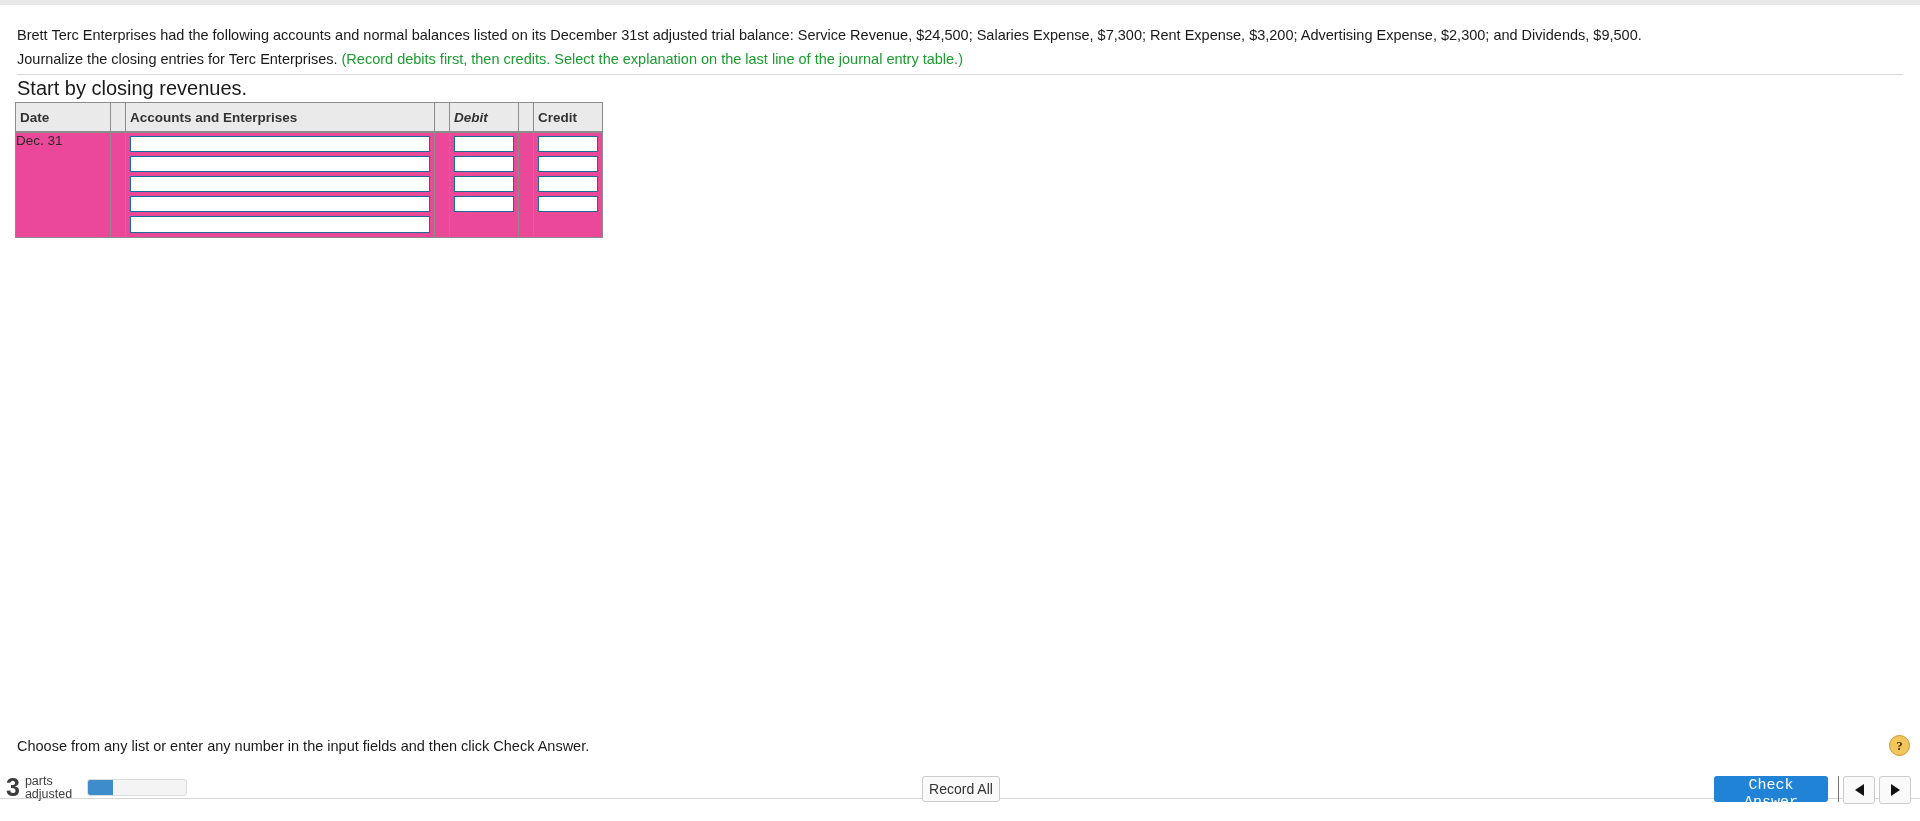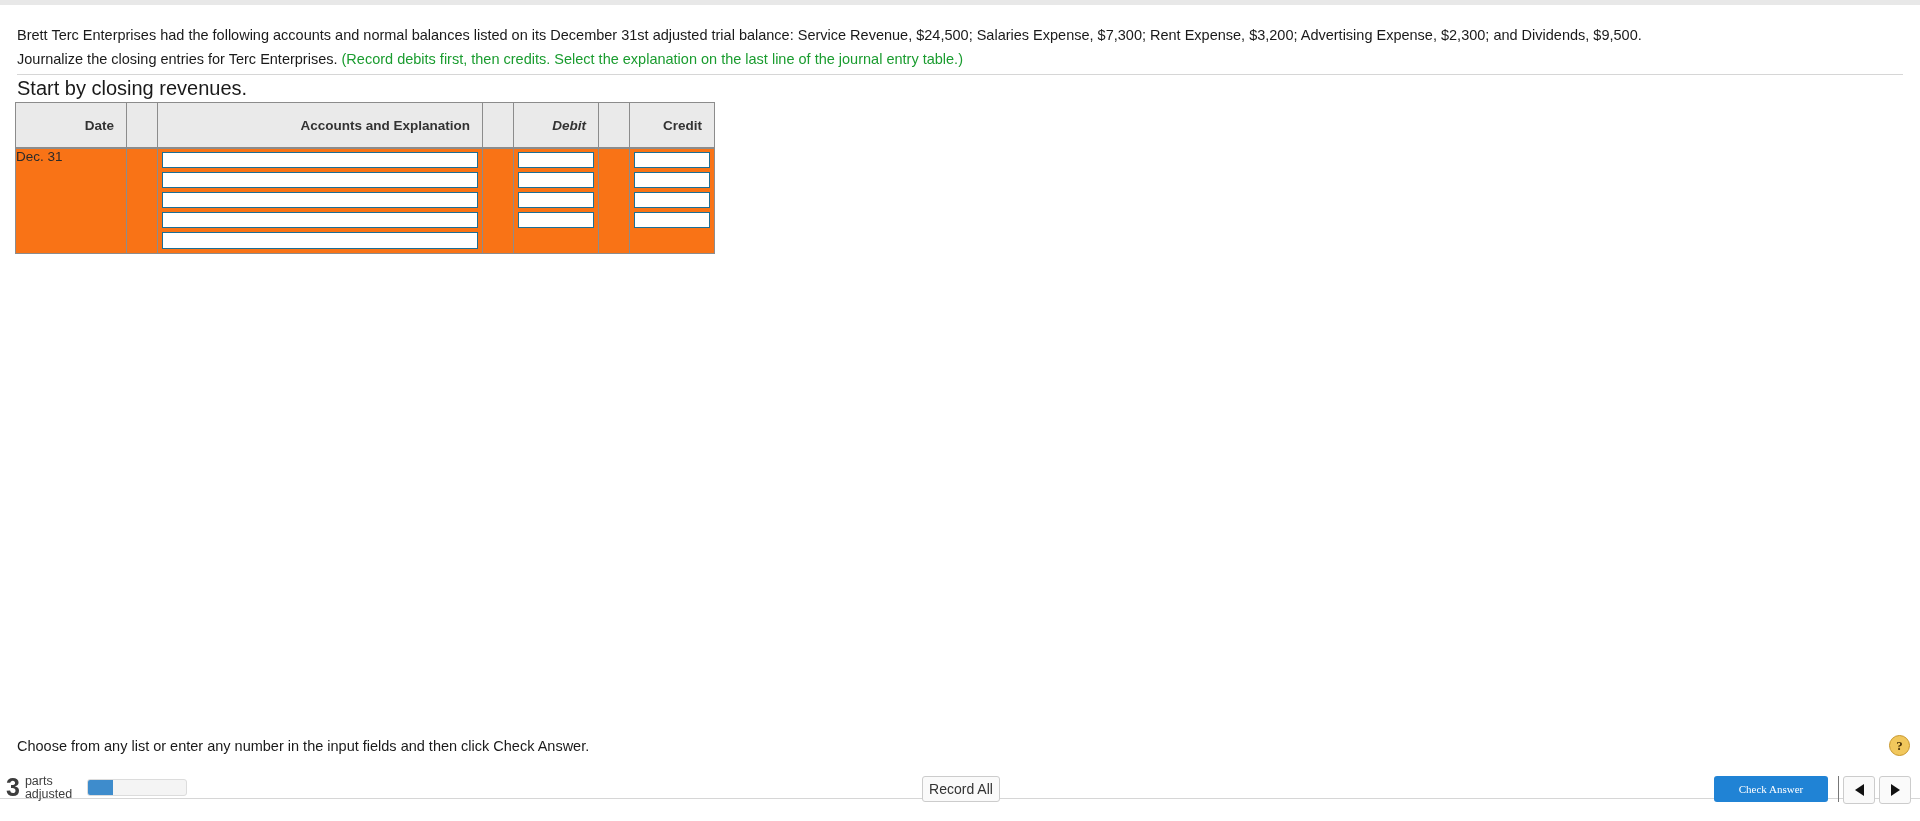--- a/index.html
+++ b/index.html
@@ -72,25 +72,25 @@
     background: #eaeaea;
   }
   table.journal th {
     background: #eaeaea;
     border-top: 1px solid #8c8c8c;
     border-bottom: 2px solid #8c8c8c;
     font-size: 13.5px;
     font-weight: bold;
     color: #333333;
     height: 20px;
-    padding: 12px;
-    text-align: right;
+    padding: 4px;
+    text-align: left;
   }
   table.journal td {
-    background: #f97316;
+    background: #ec4899;
     padding: 0;
     vertical-align: top;
   }
   
   th.sep, td.sep {
     width: 6px;
     background: #eaeaea;
     border-left: 1px solid #8c8c8c;
     border-right: 1px solid #8c8c8c;
     padding: 0;
@@ -238,22 +238,22 @@
   .check-answer-btn {
     position: absolute;
     left: 1714px;
     top: 776px;
     width: 114px;
     height: 26px;
     background: #2083d5;
     border: none;
     border-radius: 3px;
     color: #ffffff;
-    font-size: 11px;
-    font-family: Liberation Serif, serif;
+    font-size: 15px;
+    font-family: Liberation Mono, monospace;
     cursor: pointer;
   }
 
   .nav-group {
     position: absolute;
     left: 1843px;
     top: 776px;
     display: flex;
   }
   .nav-divider {
@@ -300,21 +300,21 @@
 </div>
 
 <div class="sub-prompt">Start by closing revenues.</div>
 
 <div class="journal-wrap">
   <table class="journal">
     <thead>
       <tr>
         <th class="col-date edge-l">Date</th>
         <th class="sep"></th>
-        <th class="col-acct">Accounts and Explanation</th>
+        <th class="col-acct">Accounts and Enterprises</th>
         <th class="sep"></th>
         <th class="col-debit">Debit</th>
         <th class="sep"></th>
         <th class="col-credit edge-r">Credit</th>
       </tr>
     </thead>
     <tbody>
       <tr>
         <td class="date-cell edge-l">Dec. 31</td>
         <td class="sep sep-body"></td>

